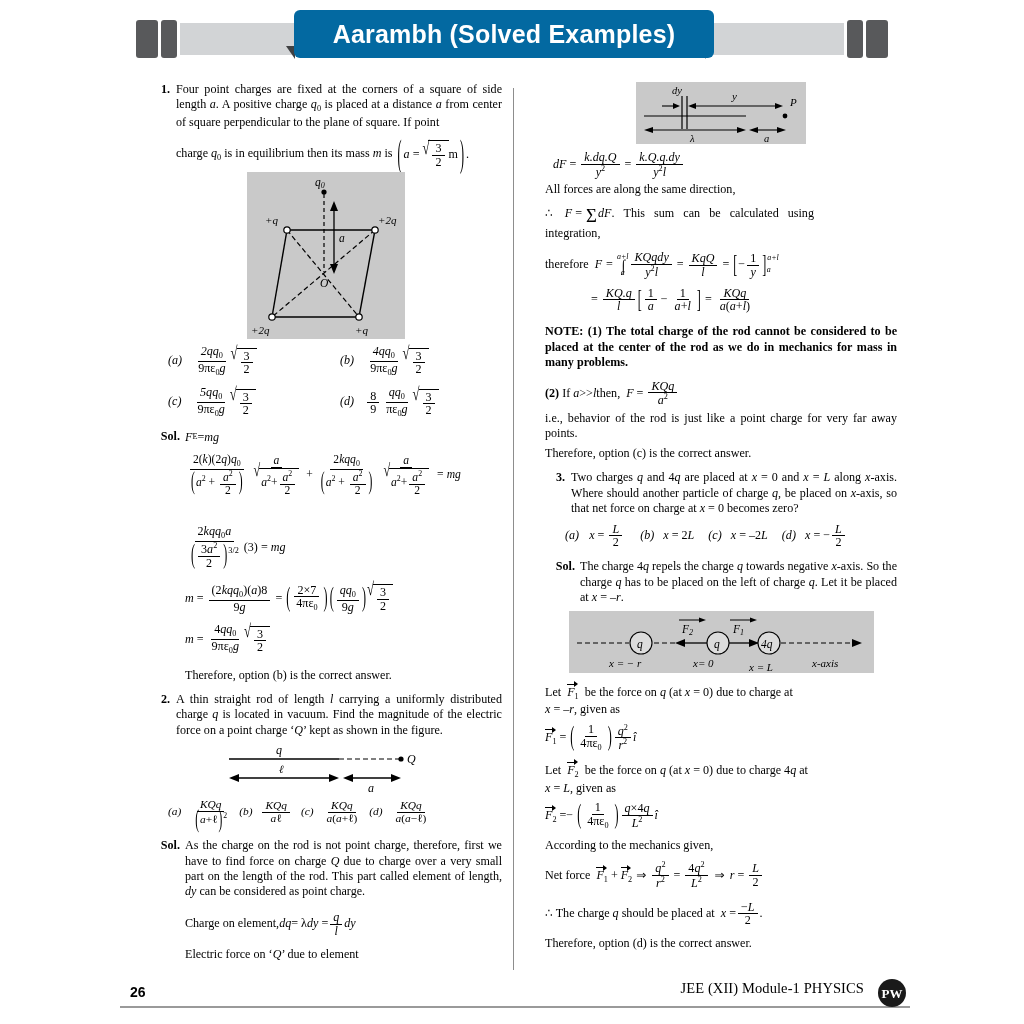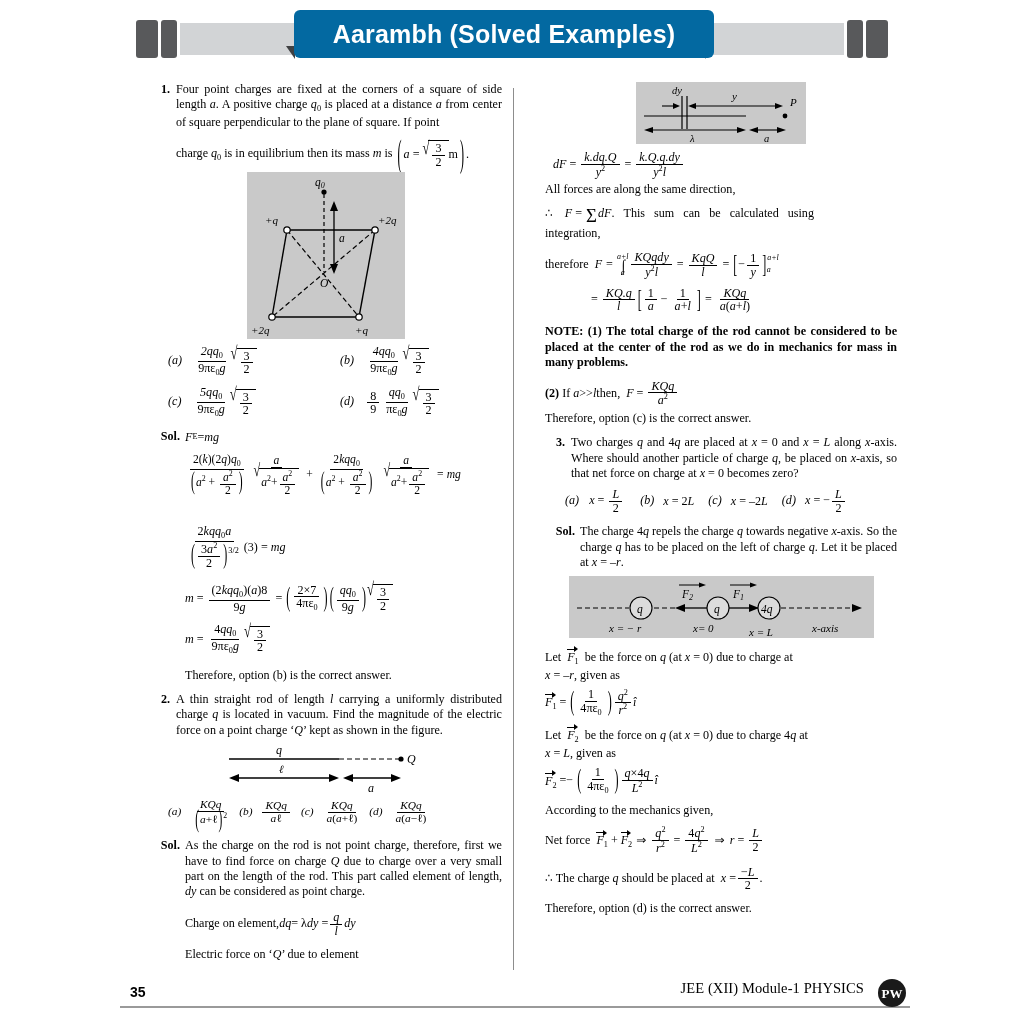--- a/index.html
+++ b/index.html
@@ -573,20 +573,24 @@
       <span class="eq">
         <span class="bold" style="font-style:normal;">(2)</span>&nbsp;<span style="font-style:normal;">If</span>&nbsp;<i>a</i> &gt;&gt; <i>l</i> <span style="font-style:normal;">then,</span>&nbsp;&nbsp;<i>F</i>
         <span style="font-style:normal;margin:0 3px;">=</span>
         <span class="frac">
             <span class="num"><i>KQq</i></span>
             <span class="den"><i>a</i><span class="supn">2</span></span>
           </span>
       </span>
     </div>
 
+    <div class="blk just">
+      <span>i.e., behavior of the rod is just like a point charge for very</span>
+      <span>far away points.</span>
+    </div>
 
     <div class="blk" style="margin-top:3px;">Therefore, option (c) is the correct answer.</div>
 
     <div class="qrow" style="margin-top:9px;">
       <div class="qnum">3.</div>
       <div class="qbody just">
         Two charges <i>q</i> and 4<i>q</i> are placed at <i>x</i> = 0 and <i>x</i> = <i>L</i> along
         <i>x</i>-axis. Where should another particle of charge <i>q</i>, be placed
         on <i>x</i>-axis, so that net force on charge at <i>x</i> = 0 becomes zero?
       </div>
@@ -745,19 +749,19 @@
             <span class="den">2</span>
           </span>
           <span style="font-style:normal;">.</span>
       </span>
     </div>
 
     <div class="blk" style="margin-top:9px;">Therefore, option (d) is the correct answer.</div>
   </div>
 
   <div class="footline"></div>
-  <div class="pgno">35</div>
+  <div class="pgno">26</div>
   <div class="foottxt">JEE (XII) Module-1 PHYSICS</div>
   <div class="pwlogo">
     <span>PW</span>
   </div>
 
 </div>
 
 </body></html>

